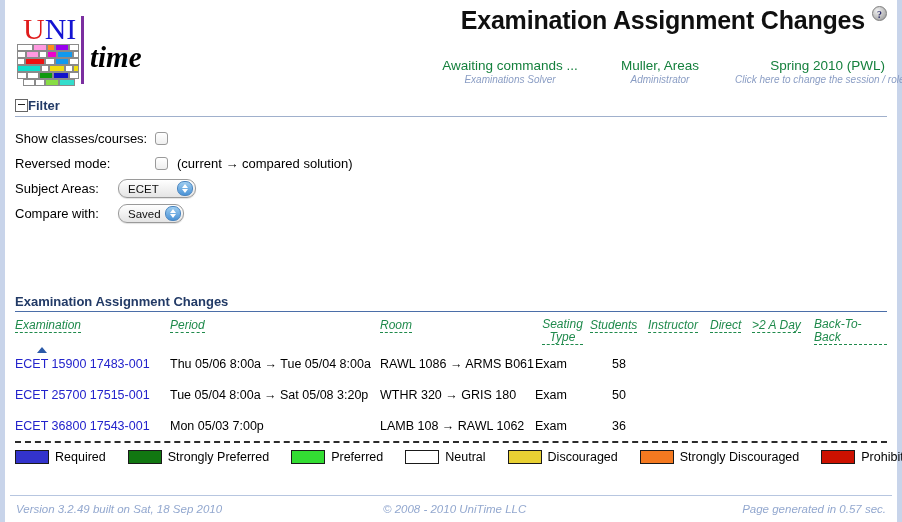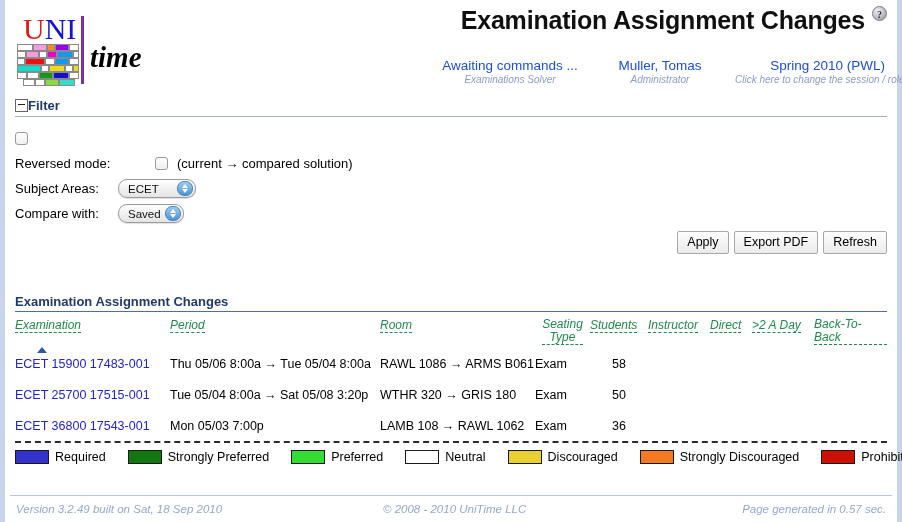--- a/index.html
+++ b/index.html
@@ -118,21 +118,21 @@
     right: 14px;
     display: flex;
     justify-content: space-between;
   }
   .session-cell {
     text-align: center;
     min-width: 150px;
   }
   .session-cell .main {
     font-size: 13.5px;
-    color: #1d4ed8;
+    color: #15803d;
     white-space: nowrap;
   }
   .session-cell .sub {
     font-size: 10px;
     font-style: italic;
     color: #8a9dc4;
     white-space: nowrap;
     margin-top: 1px;
   }
   .session-cell.right { text-align: right; }
@@ -419,37 +419,38 @@
 
     <div class="title">Examination Assignment Changes</div>
     <div class="help-icon">?</div>
 
     <div class="session-row">
       <div class="session-cell">
         <div class="main">Awaiting commands ...</div>
         <div class="sub">Examinations Solver</div>
       </div>
       <div class="session-cell">
-        <div class="main">Muller, Tomas</div>
+        <div class="main">Muller, Areas</div>
         <div class="sub">Administrator</div>
       </div>
       <div class="session-cell right">
         <div class="main">Spring 2010 (PWL)</div>
         <div class="sub">Click here to change the session / role.</div>
       </div>
     </div>
   </div>
 
   <div class="section-head">
     <span class="collapse-box"></span>
     <span class="section-title">Filter</span>
   </div>
 
   <div class="filter-body">
     <div class="frow">
+      <span class="flabel">Show classes/courses:</span>
       <span class="cb"></span>
     </div>
     <div class="frow">
       <span class="flabel">Reversed mode:</span>
       <span class="cb"></span>
       <span class="paren">(current → compared solution)</span>
     </div>
     <div class="frow">
       <span class="flabel narrow">Subject Areas:</span>
       <span class="aqua-select sel-ecet">
@@ -459,25 +460,20 @@
     </div>
     <div class="frow">
       <span class="flabel narrow">Compare with:</span>
       <span class="aqua-select sel-saved">
         <span>Saved</span>
         <span class="stepper"></span>
       </span>
     </div>
   </div>
 
-  <div class="button-row">
-    <button class="btn">Apply</button>
-    <button class="btn">Export PDF</button>
-    <button class="btn">Refresh</button>
-  </div>
 
   <div class="table-section">
     <div class="tbl-head">Examination Assignment Changes</div>
     <table class="data">
       <colgroup>
         <col style="width:155px">
         <col style="width:210px">
         <col style="width:155px">
         <col style="width:55px">
         <col style="width:58px">

